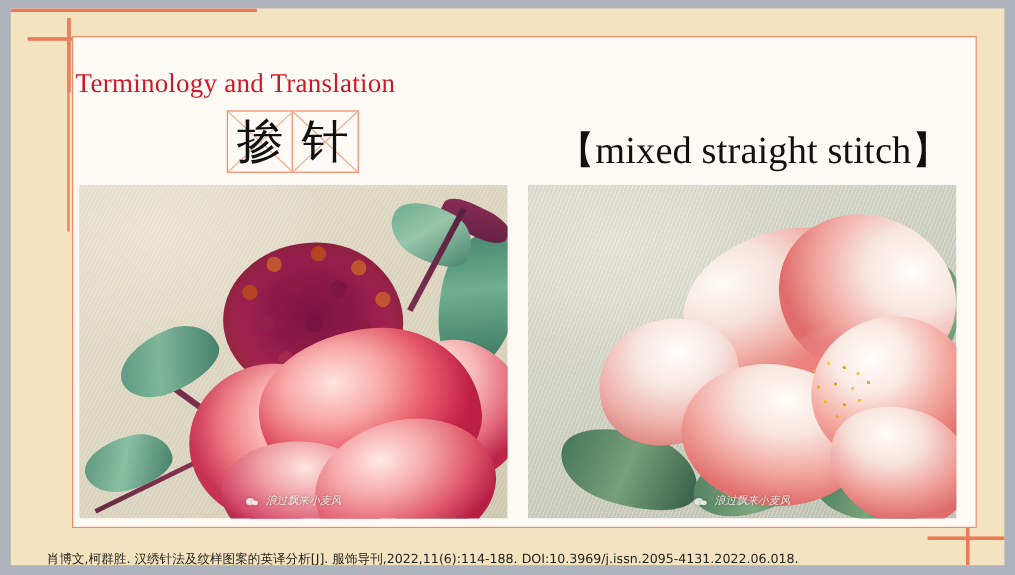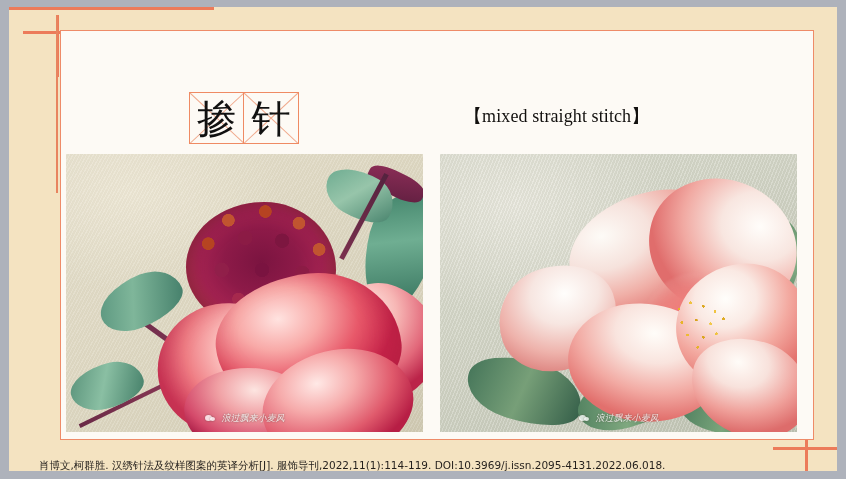--- a/index.html
+++ b/index.html
@@ -112,21 +112,21 @@
     line-height: 1;
     color: #111111;
     font-weight: 500;
     z-index: 2;
   }
 
   
   .term-english {
     position: absolute;
     left: 455px; top: 97px;
-    font-size: 18px;
+    font-size: 32px;
     color: #12100e;
     white-space: nowrap;
     letter-spacing: 0.1px;
   }
 
   
   .figure-row {
     position: absolute;
     left: 57px; top: 147px;
   }
@@ -419,20 +419,21 @@
     </div>
     <div class="stem-left"></div>
 
     <div class="cross cross-br">
       <span class="bar-h"></span>
       <span class="bar-v"></span>
     </div>
 
     <div class="content-panel"></div>
 
+    <h1 class="slide-title">Terminology and Translation</h1>
 
     <div class="term-grid">
       <div class="gridcell">
         <span class="diag d1"></span>
         <span class="diag d2"></span>
         <span class="glyph">掺</span>
       </div>
       <div class="gridcell">
         <span class="diag d1"></span>
         <span class="diag d2"></span>
@@ -490,16 +491,16 @@
           <span class="wm-icon">
               <i></i>
               <b></b>
             </span>
           <span>浪过飘来小麦风</span>
         </div>
       </div>
 
     </div>
 
-    <div class="citation">肖博文,柯群胜. 汉绣针法及纹样图案的英译分析[J]. 服饰导刊,2022,11(1):114-119. DOI:10.3969/j.issn.2095-4131.2022.06.018.</div>
+    <div class="citation">肖博文,柯群胜. 汉绣针法及纹样图案的英译分析[J]. 服饰导刊,2022,11(6):114-188. DOI:10.3969/j.issn.2095-4131.2022.06.018.</div>
 
   </div>
 </div>
 
 </body></html>

